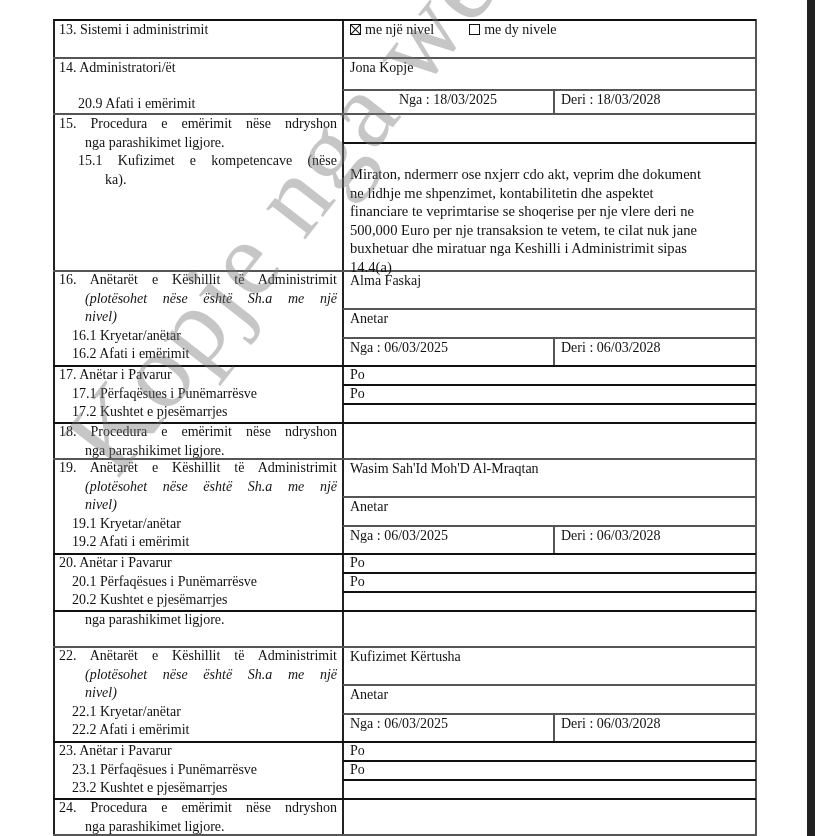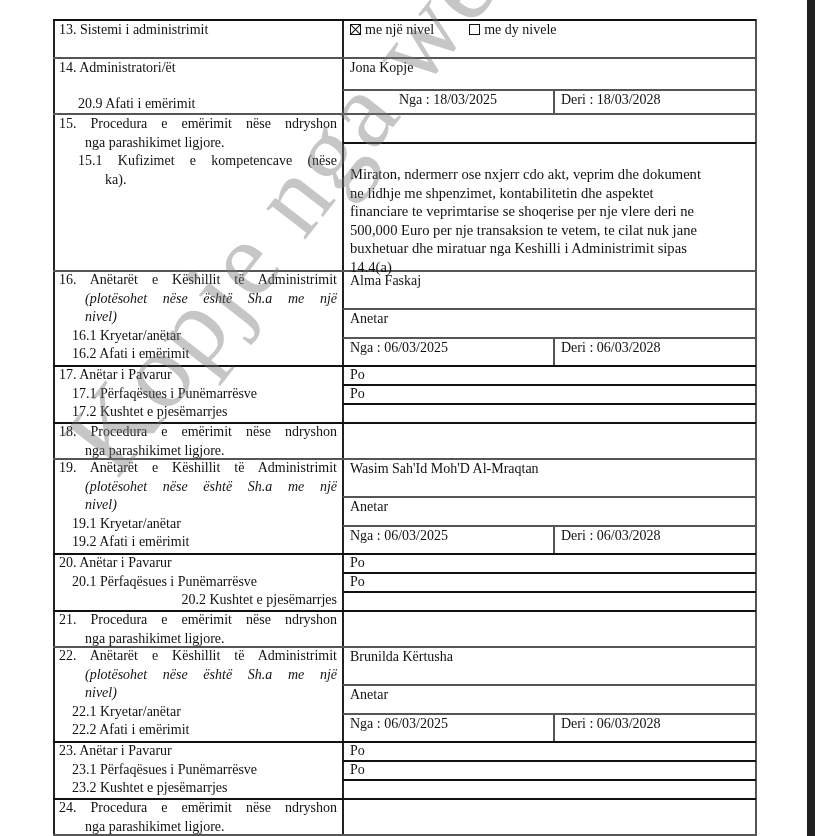--- a/index.html
+++ b/index.html
@@ -151,24 +151,23 @@
     <div class="cell lcell" style="top: 440px; height: 94px; border-radius: 29px;">
       <div class="just">19. Anëtarët e Këshillit të Administrimit</div>
       <div class="just it" style="padding-left:26px;">(plotësohet nëse është Sh.a me një</div>
       <div class="it" style="padding-left:26px;">nivel)</div>
       <div style="padding-left:13px;">19.1  Kryetar/anëtar</div>
       <div style="padding-left:13px;">19.2  Afati i emërimit</div>
     </div>
     <div class="cell lcell" style="top: 535px; height: 56px;">
       <div>20. Anëtar i Pavarur</div>
       <div style="padding-left:13px;">20.1   Përfaqësues i Punëmarrësve</div>
-      <div style="padding-left:13px;text-align:right;">20.2   Kushtet e pjesëmarrjes</div>
+      <div style="padding-left:13px;">20.2   Kushtet e pjesëmarrjes</div>
     </div>
     <div class="cell lcell" style="top: 592px; height: 35px;">
-      <div class="just">21. Procedura e emërimit nëse ndryshon</div>
       <div style="padding-left:26px;">nga parashikimet ligjore.</div>
     </div>
 
     <div class="cell rcell" style="top: 441px; height: 36px;">Wasim Sah'Id Moh'D Al-Mraqtan</div>
     <div class="cell rcell" style="top: 479px; height: 27px;">Anetar</div>
     <div class="cell rcell" style="top: 508px; height: 26px; width: 210px;">Nga : 06/03/2025</div>
     <div class="cell rcell" style="top: 508px; height: 26px; left: 501px; width: 202px;">Deri : 06/03/2028</div>
     <div class="cell rcell" style="top: 535px; height: 18px;">Po</div>
     <div class="cell rcell" style="top: 554px; height: 18px;">Po</div>
     <div class="cell rcell" style="top: 573px; height: 18px;"></div>
@@ -196,21 +195,21 @@
     <div class="cell lcell" style="top: 723px; height: 56px;">
       <div>23. Anëtar i Pavarur</div>
       <div style="padding-left:13px;">23.1   Përfaqësues i Punëmarrësve</div>
       <div style="padding-left:13px;">23.2   Kushtet e pjesëmarrjes</div>
     </div>
     <div class="cell lcell" style="top: 780px; height: 35px;">
       <div class="just">24. Procedura e emërimit nëse ndryshon</div>
       <div style="padding-left:26px;">nga parashikimet ligjore.</div>
     </div>
 
-    <div class="cell rcell" style="top: 629px; height: 36px;">Brunilda Kërtusha</div>
+    <div class="cell rcell" style="top: 629px; height: 36px;">Kufizimet Kërtusha</div>
     <div class="cell rcell" style="top: 667px; height: 27px;">Anetar</div>
     <div class="cell rcell" style="top: 696px; height: 26px; width: 210px;">Nga : 06/03/2025</div>
     <div class="cell rcell" style="top: 696px; height: 26px; left: 501px; width: 202px;">Deri : 06/03/2028</div>
     <div class="cell rcell" style="top: 723px; height: 18px;">Po</div>
     <div class="cell rcell" style="top: 742px; height: 18px;">Po</div>
     <div class="cell rcell" style="top: 761px; height: 18px;"></div>
     <div class="cell rcell" style="top: 780px; height: 35px;"></div>
   </div>
 </div>
 </div>

